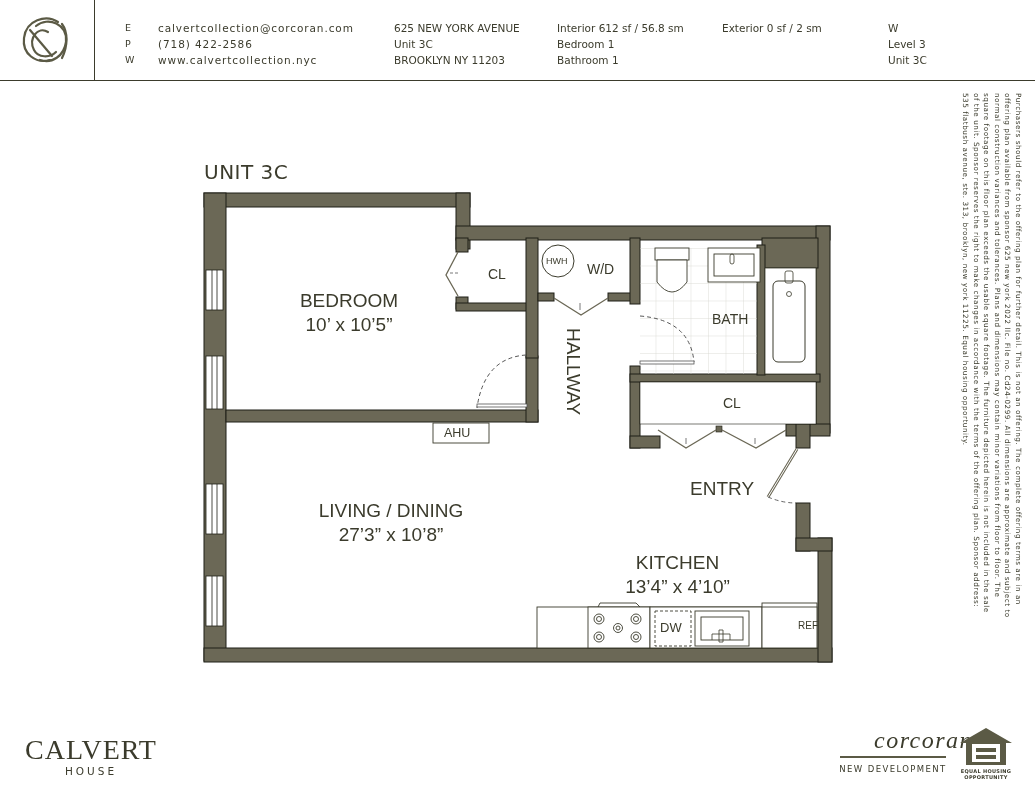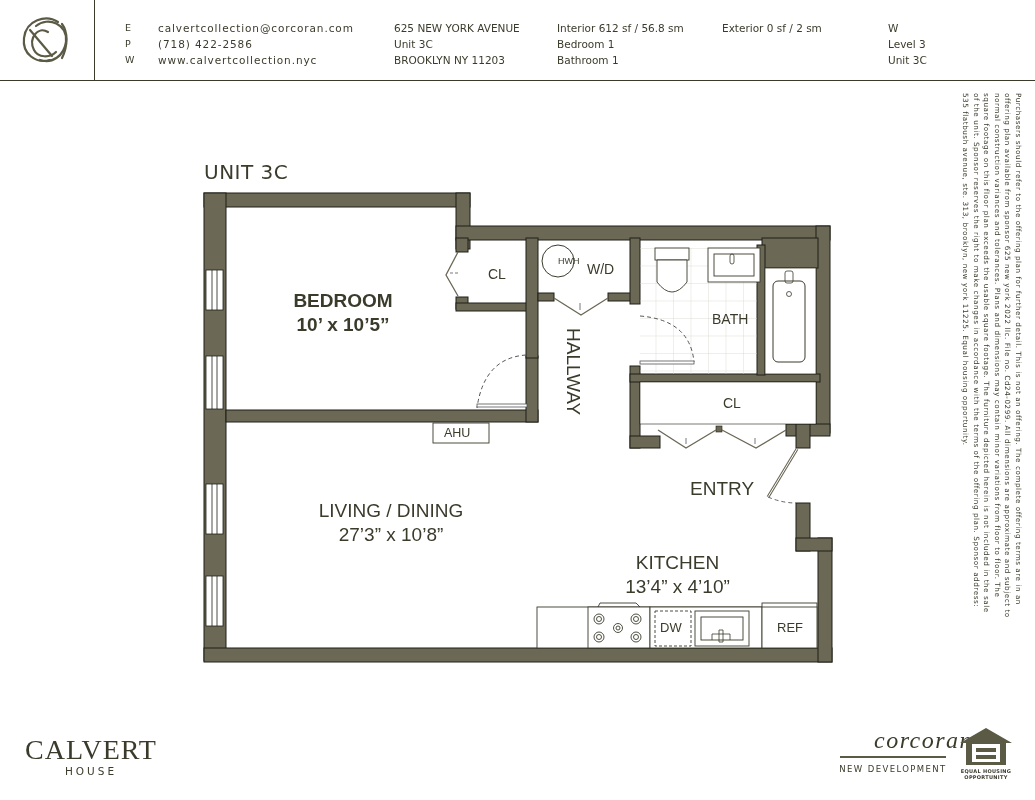--- a/index.html
+++ b/index.html
@@ -210,42 +210,42 @@
     <circle cx="599" cy="637" r="5"></circle>
       <circle cx="599" cy="637" r="2.5"></circle>
     <circle cx="636" cy="637" r="5"></circle>
       <circle cx="636" cy="637" r="2.5"></circle>
     <circle cx="618" cy="628" r="4.5"></circle>
       <circle cx="618" cy="628" r="2"></circle>
   </g>
   <path d="M712 640 L712 634 L730 634 L730 640 M719 630 L719 642 L723 642 L723 630 Z" fill="none" stroke="#3b3b2c" stroke-width="0.8"></path>
 </svg>
 
-<div class="room-label" style="left:283px; top:289px; width:120px;font-weight:bold;">
+<div class="room-label" style="left:289px; top:289px; width:120px;">
   <div class="lbl-big">BEDROOM</div>
   <div class="lbl-big">10’ x 10’5”</div>
 </div>
 <div class="room-label lbl-small" style="left:488px; top:266px;">CL</div>
 <div class="room-label lbl-small" style="left:587px; top:261px;">W/D</div>
-<div class="room-label" style="left:546px; top:256px; font-size:9px;margin-left:12px;">HWH</div>
+<div class="room-label" style="left:546px; top:256px; font-size:9px;">HWH</div>
 <div class="room-label lbl-small" style="left:712px; top:311px;">BATH</div>
 <div class="room-label lbl-big" style="left:585px; top:328px; transform-origin:0 0; transform:rotate(90deg);">HALLWAY</div>
 <div class="room-label lbl-small" style="left:723px; top:395px;">CL</div>
 <div class="room-label lbl-small" style="left:444px; top:426px; font-size:12.5px;">AHU</div>
 <div class="room-label lbl-big" style="left:690px; top:477px;">ENTRY</div>
 <div class="room-label" style="left:306px; top:499px; width:170px;">
   <div class="lbl-big">LIVING / DINING</div>
   <div class="lbl-big">27’3” x 10’8”</div>
 </div>
 <div class="room-label" style="left:610px; top:551px; width:135px;">
   <div class="lbl-big">KITCHEN</div>
   <div class="lbl-big">13’4” x 4’10”</div>
 </div>
 <div class="room-label" style="left:660px; top:620px; font-size:13px;">DW</div>
-<div class="room-label" style="left:777px; top:620px; font-size:13px;">REF</div>
+<div class="room-label" style="left:798px; top:620px; font-size:10px;">REF</div>
 
 <div class="disclaimer">
   <div class="disclaimer-inner">Purchasers should refer to the offering plan for further detail. This is not an offering. The complete offering terms are in an offering plan available from sponsor 625 new york 2022 llc. File no. Cd24-0299. All dimensions are approximate and subject to normal construction variances and tolerances. Plans and dimensions may contain minor variations from floor to floor. The square footage on this floor plan exceeds the usable square footage. The furniture depicted herein is not included in the sale of the unit. Sponsor reserves the right to make changes in accordance with the terms of the offering plan. Sponsor address: 535 flatbush avenue, ste. 313, brooklyn, new york 11225. Equal housing opportunity.</div>
 </div>
 
 <div class="calvert">
   <div class="calvert-name">CALVERT</div>
   <div class="calvert-sub">HOUSE</div>
 </div>
 <div class="corcoran">

